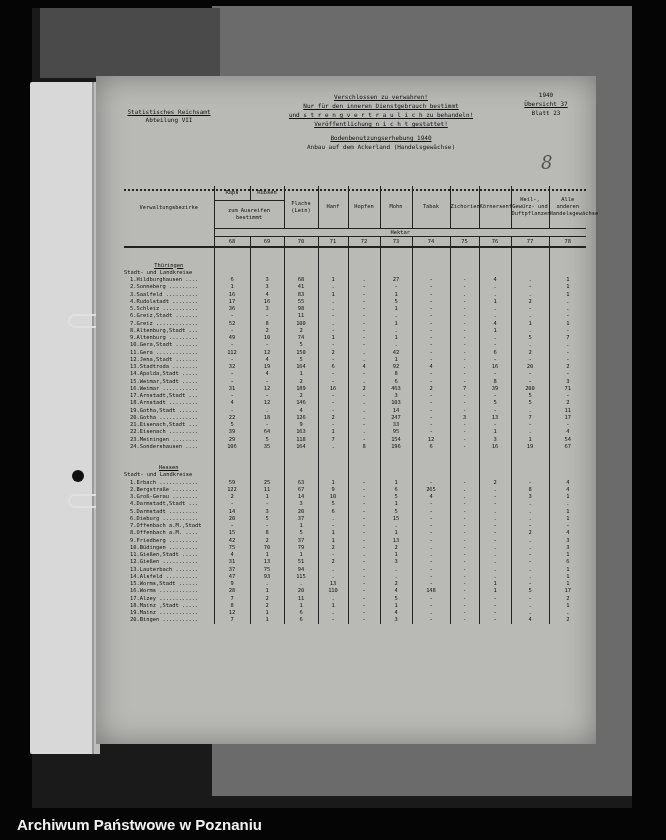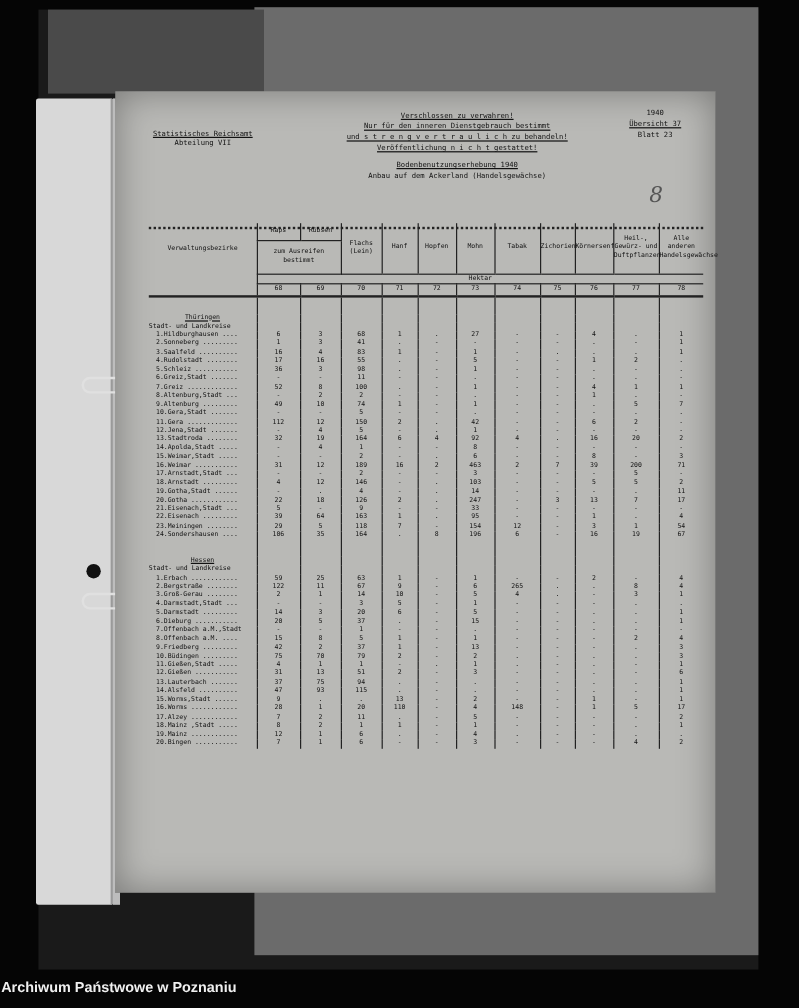--- a/index.html
+++ b/index.html
@@ -25,21 +25,21 @@
   table.grid th,table.grid td{border-left:1.5px solid #222;padding:0;text-align:center;}
   table.grid th{font-weight:normal;vertical-align:middle;line-height:7px;}
   table.grid th.first,table.grid td.first{border-left:none;text-align:left;}
   table.grid tr.hrow th{border-bottom:1.5px solid #222;}
   table.grid tr.units th{border-bottom:1px solid #222;}
   table.grid tr.nums th{border-bottom:2px solid #222;height:9px;}
   table.grid td{line-height:7.25px;height:7.25px;white-space:nowrap;}
   table.grid td.first{padding-left:6px;}
   table.grid tr.region td.first{text-align:center;text-decoration:underline;padding-left:0;}
   table.grid tr.spacer td{height:14px;}
-  .watermark{position:absolute;left:1px;top:816px;font-family:"Liberation Sans",sans-serif;font-weight:bold;font-size:12px;color:#f0f0f0;}
+  .watermark{position:absolute;left:17px;top:816px;font-family:"Liberation Sans",sans-serif;font-weight:bold;font-size:15px;color:#f0f0f0;}
 </style>
 </head>
 <body>
 
 <div class="backboard"></div>
 <div class="rear-sheet"></div>
 <div class="rear-sheet-top"></div>
 <div class="binder-strip">
     <div class="edge"></div>
   </div>

